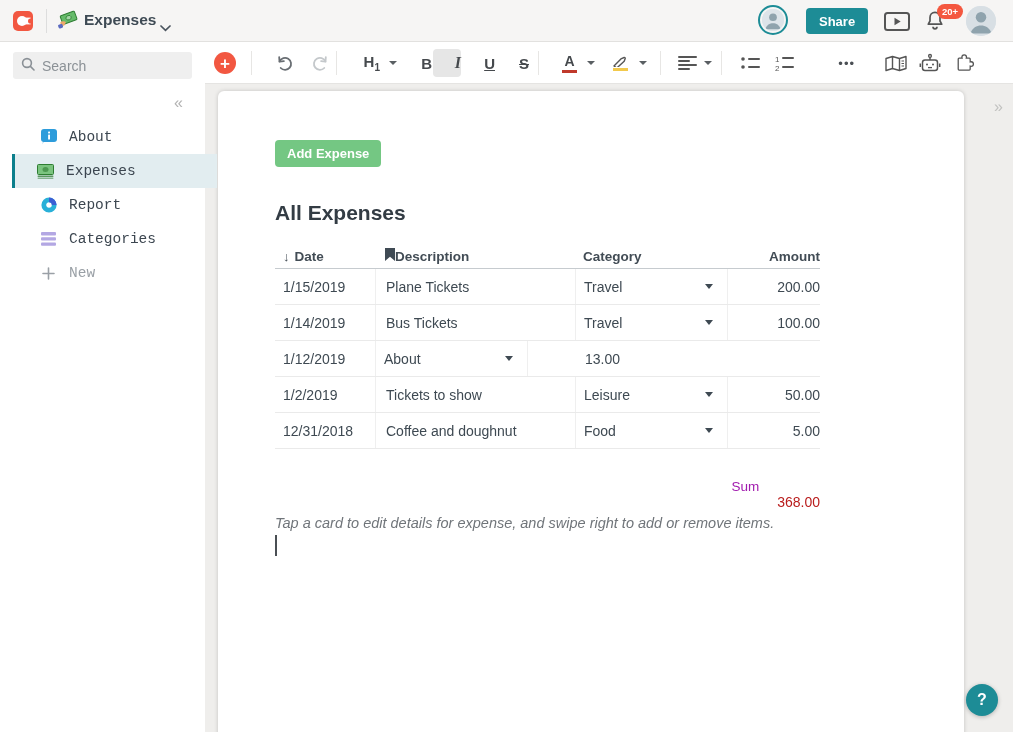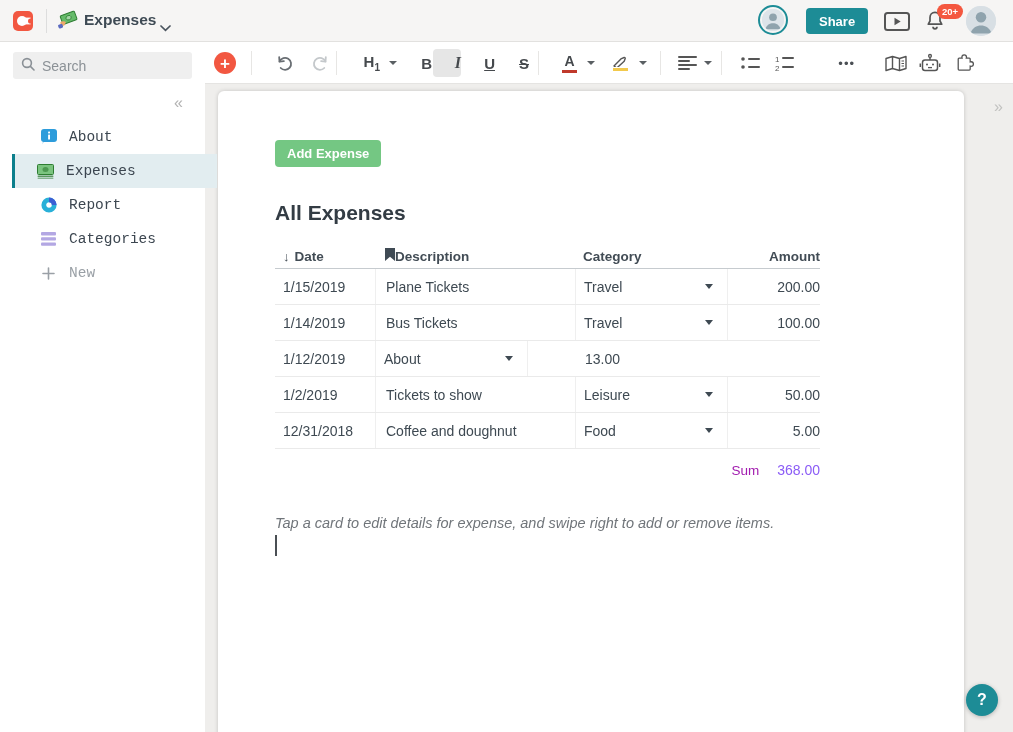--- a/index.html
+++ b/index.html
@@ -87,21 +87,21 @@
   .c-cat  { width:152px; padding-left:8px; display:flex; align-items:center; justify-content:space-between; }
   .c-amt  { width:93px; text-align:right; }
   .trow .c-desc, .trow .c-cat, .trow .c-amt { border-left:1px solid #efefef; align-self:stretch;
            display:flex; align-items:center; }
   .trow .c-amt { justify-content:flex-end; }
   .sort-arrow { font-size:13px; color:#424c55; }
   .cat-caret { width:0; height:0; border-left:4px solid transparent; border-right:4px solid transparent;
                border-top:5px solid #3e4952; margin-right:14px; cursor:pointer; }
   .sum-row { display:flex; justify-content:flex-end; align-items:center; padding-top:13px; gap:18px; }
   .sum-label { color:#a21caf; font-size:13.5px; }
-  .sum-value { color:#8b5cf6; font-size:14px; }
+  .sum-value { color:#b91c1c; font-size:14px;margin-top:32px; }
 
   .note { position:absolute; left:57px; top:424px; width:560px; font-size:14.5px; font-style:italic;
           color:#70757a; }
   .text-cursor { position:absolute; left:57px; top:444px; width:1.5px; height:21px; background:#4a4f54; }
 
   .help-btn { position:absolute; left:966px; top:684px; width:32px; height:32px; border-radius:50%;
               background:#1d8c96; color:#fff; font-size:16px; font-weight:700; border:none;
               display:flex; align-items:center; justify-content:center; cursor:pointer; z-index:40;
               box-shadow:0 1px 4px rgba(0,0,0,.25); font-family:"Liberation Sans",sans-serif; }
 </style>

